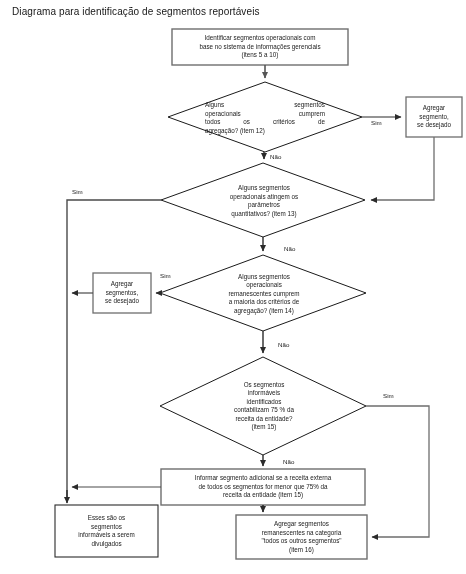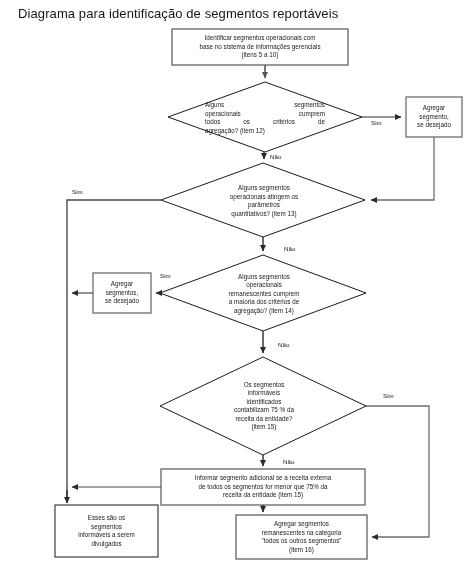--- a/index.html
+++ b/index.html
@@ -10,23 +10,23 @@
   body {
     width: 466px;
     height: 574px;
     position: relative;
     font-family: "Liberation Sans", sans-serif;
     color: #1a1a1a;
     overflow: hidden;
   }
   #diagram-title {
     position: absolute;
-    left: 18px;
+    left: 12px;
     top: 6px;
-    font-size: 13px;
+    font-size: 10px;
     letter-spacing: 0.1px;
     color: #161616;
     white-space: nowrap;
   }
   #flow-canvas {
     position: absolute;
     left: 0;
     top: 0;
     width: 466px;
     height: 574px;

